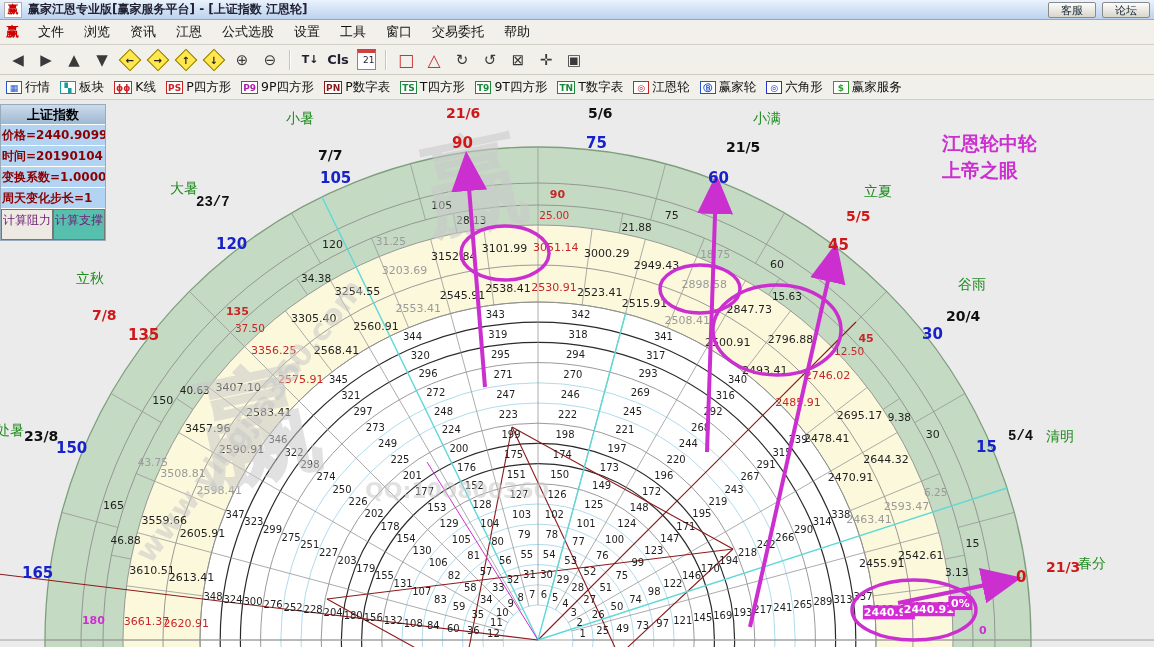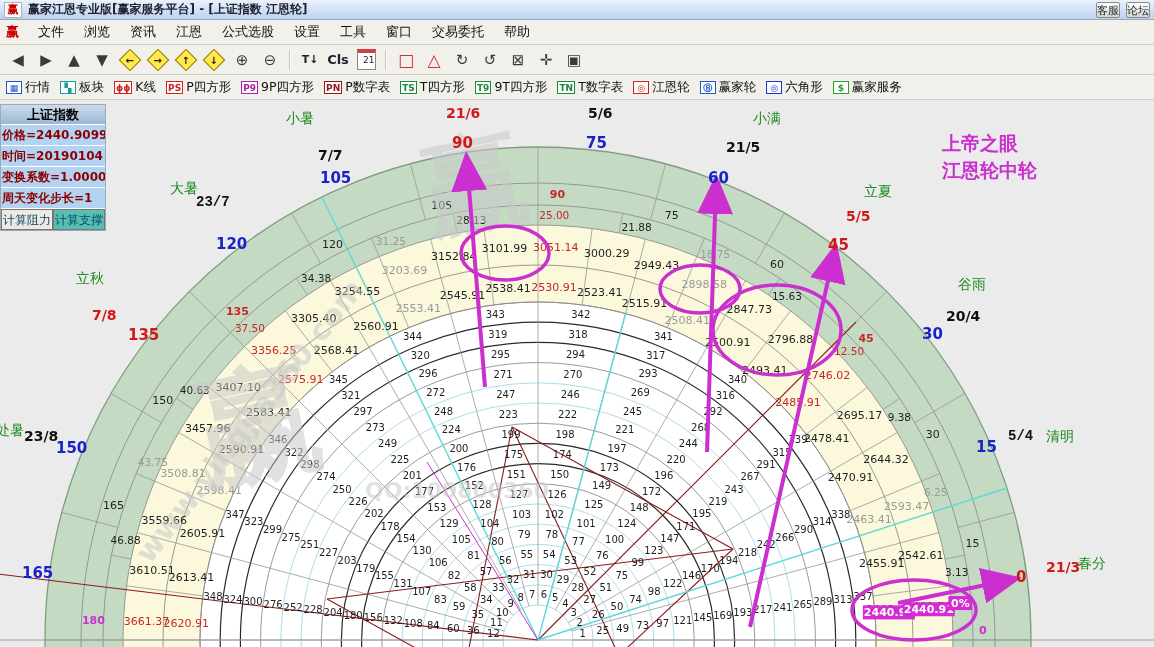--- a/index.html
+++ b/index.html
@@ -5,21 +5,21 @@
   html,body{margin:0;padding:0;}
   #app{position:relative;width:1154px;height:647px;overflow:hidden;background:#ebebeb;
        font-family:"DejaVu Sans","Liberation Sans",sans-serif;font-size:12px;-webkit-font-smoothing:antialiased;}
   
   .titlebar{position:absolute;left:0;top:0;width:1154px;height:20px;
     background:linear-gradient(#eaf2fd,#bcd2ee);border-bottom:1px solid #8fa8c8;
     display:flex;align-items:center;padding:0 4px;box-sizing:border-box;gap:6px;}
   .applogo{width:16px;height:14px;background:#fff;border:1px solid #b0b0b0;color:#c00;
     font-weight:bold;font-size:11px;line-height:13px;text-align:center;flex:0 0 auto;}
   .wtitle{font-weight:bold;color:#223;font-size:12px;flex:1 1 auto;white-space:nowrap;}
-  .tbbtn{height:16px;padding:0 0;background:linear-gradient(#fdfdfb,#d9d5cb);
+  .tbbtn{height:16px;padding:0 12px;background:linear-gradient(#fdfdfb,#d9d5cb);
     border:1px solid #8a8a8a;border-radius:2px;font-size:11px;color:#123;line-height:14px;cursor:default;}
   .menubar{position:absolute;left:0;top:20px;width:1154px;height:25px;background:#f2f0ea;
     border-bottom:1px solid #d2cfc6;display:flex;align-items:center;padding:0 6px;box-sizing:border-box;gap:2px;}
   .menulogo{color:#c00;font-weight:bold;font-size:13px;margin-right:8px;}
   .menuitem{padding:2px 9px;color:#111;font-size:13px;}
   .toolbar{position:absolute;left:0;width:1154px;background:#f2f0ea;border-bottom:1px solid #cfccc2;
     display:flex;align-items:center;padding:0 6px;box-sizing:border-box;}
   #tb1{top:45px;height:30px;gap:4px;}
   #tb2{top:75px;height:25px;gap:10px;}
   .ti{width:24px;height:22px;display:flex;align-items:center;justify-content:center;
@@ -43,21 +43,21 @@
   .date-red{color:#d01818;font-size:14px;}
   .term{color:#1e8a1e;font-size:14px;font-weight:normal;}
   .note{position:absolute;color:#cc2fd0;font-size:19px;font-weight:bold;line-height:27px;white-space:nowrap;}
   
   #panel{position:absolute;left:0;top:4px;width:104px;border:1px solid #9ab;background:#fff;}
   #panel .phead{height:19px;background:linear-gradient(#cddcec,#9db8d2);color:#000;font-weight:bold;
       font-size:13px;text-align:center;line-height:19px;}
   #panel .prow{height:20px;background:#b3d3f2;margin-top:1px;color:#8b0000;font-weight:bold;
       font-size:12px;line-height:20px;padding-left:1px;white-space:nowrap;overflow:hidden;}
   #panel .pbtns{display:flex;margin-top:1px;}
-  #panel .pbtn{flex:1;height:21px;font-size:12px;text-align:center;line-height:20px;color:#0c4a6e;
+  #panel .pbtn{flex:1;height:31px;font-size:12px;text-align:center;line-height:20px;color:#701a75;
       border:1px solid #777;box-sizing:border-box;}
   #panel .pbtn.b0{background:#eceae3;}
   #panel .pbtn.b1{background:#57bfae;}
 </style>
 </head>
 <body>
 
 <div id="app">
   <div class="titlebar">
     <span class="applogo">赢</span>
@@ -598,22 +598,22 @@
         <div class="olabel term" style="left: 753px; top: 10px;">小满</div>
         <div class="olabel term" style="left: 170px; top: 80px;">大暑</div>
         <div class="olabel term" style="left: 864px; top: 83px;">立夏</div>
         <div class="olabel term" style="left: 76px; top: 170px;">立秋</div>
         <div class="olabel term" style="left: 958px; top: 176px;">谷雨</div>
         <div class="olabel term" style="left: -4px; top: 322px;">处暑</div>
         <div class="olabel term" style="left: 1046px; top: 328px;">清明</div>
         <div class="olabel term" style="left: 1078px; top: 455px;">春分</div>
       </div>
     <div class="note" id="note" style="left: 942px; top: 30px;">
+        <div>江恩轮中轮</div>
         <div>上帝之眼</div>
-        <div>江恩轮中轮</div>
       </div>
     <div id="panel">
       <div class="phead">上证指数</div>
       <div id="prows">
           <div class="prow">价格=2440.9099</div>
           <div class="prow">时间=20190104</div>
           <div class="prow">变换系数=1.00000</div>
           <div class="prow">周天变化步长=1</div>
         </div>
       <div class="pbtns">

